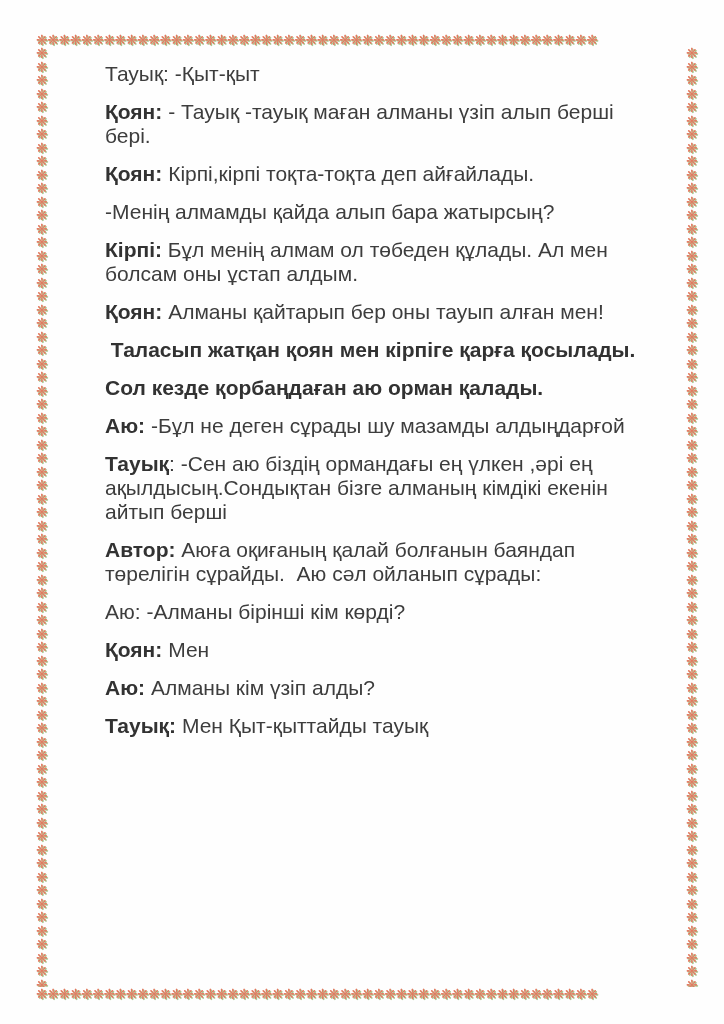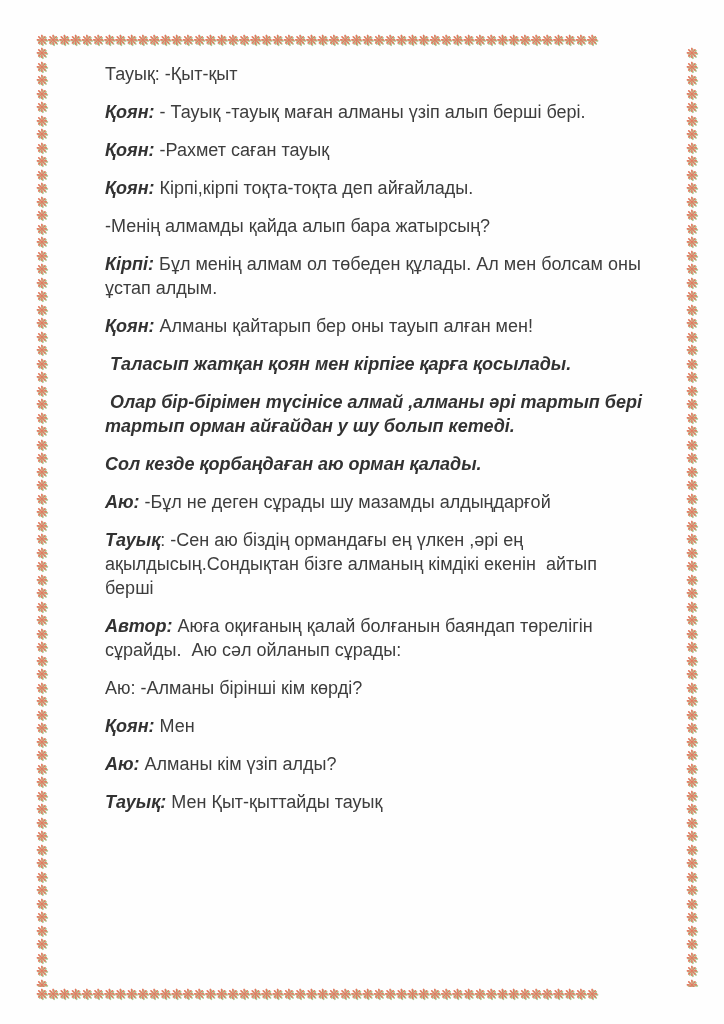--- a/index.html
+++ b/index.html
@@ -61,51 +61,48 @@
   
   .content {
     position: absolute;
     left: 105px;
     top: 62px;
     width: 540px;
     color: #3d3d3d;
   }
   .para {
     margin: 0 0 14px 0;
-    font-size: 18px;
+    font-size: 21px;
     line-height: 24px;
     white-space: pre-wrap;
     font-weight: 400;
   }
   .para .b {
     font-weight: 700;
     color: #323232;
-    font-style: italic;
   }
 </style>
 </head>
 <body>
 
 <div class="page">
   <div class="frame">
     <div class="edge top">❋❋❋❋❋❋❋❋❋❋❋❋❋❋❋❋❋❋❋❋❋❋❋❋❋❋❋❋❋❋❋❋❋❋❋❋❋❋❋❋❋❋❋❋❋❋❋❋❋❋</div>
     <div class="edge bottom">❋❋❋❋❋❋❋❋❋❋❋❋❋❋❋❋❋❋❋❋❋❋❋❋❋❋❋❋❋❋❋❋❋❋❋❋❋❋❋❋❋❋❋❋❋❋❋❋❋❋</div>
     <div class="edge left">❋❋❋❋❋❋❋❋❋❋❋❋❋❋❋❋❋❋❋❋❋❋❋❋❋❋❋❋❋❋❋❋❋❋❋❋❋❋❋❋❋❋❋❋❋❋❋❋❋❋❋❋❋❋❋❋❋❋❋❋❋❋❋❋❋❋❋❋❋❋</div>
     <div class="edge right">❋❋❋❋❋❋❋❋❋❋❋❋❋❋❋❋❋❋❋❋❋❋❋❋❋❋❋❋❋❋❋❋❋❋❋❋❋❋❋❋❋❋❋❋❋❋❋❋❋❋❋❋❋❋❋❋❋❋❋❋❋❋❋❋❋❋❋❋❋❋</div>
   </div>
   <div class="content">
       <p class="para"><span class="">Тауық: -Қыт-қыт</span></p>
       <p class="para"><span class="b">Қоян:</span><span class=""> - Тауық -тауық маған алманы үзіп алып берші бері.</span></p>
-      <p class="para"><span class="b">Қоян:</span><span class=""> -Рахмет саған тауық</span></p>
       <p class="para"><span class="b">Қоян:</span><span class=""> Кірпі,кірпі тоқта-тоқта деп айғайлады.</span></p>
       <p class="para"><span class="">-Менің алмамды қайда алып бара жатырсың?</span></p>
       <p class="para"><span class="b">Кірпі:</span><span class=""> Бұл менің алмам ол төбеден құлады. Ал мен болсам оны ұстап алдым.</span></p>
       <p class="para"><span class="b">Қоян:</span><span class=""> Алманы қайтарып бер оны тауып алған мен!</span></p>
       <p class="para"><span class="b"> Таласып жатқан қоян мен кірпіге қарға қосылады.</span></p>
-      <p class="para"><span class="b"> Олар бір-бірімен түсінісе алмай ,алманы әрі тартып бері тартып орман айғайдан у шу болып кетеді.</span></p>
       <p class="para"><span class="b">Сол кезде қорбаңдаған аю орман қалады.</span></p>
       <p class="para"><span class="b">Аю:</span><span class=""> -Бұл не деген сұрады шу мазамды алдыңдарғой</span></p>
       <p class="para"><span class="b">Тауық</span><span class="">: -Сен аю біздің ормандағы ең үлкен ,әрі ең ақылдысың.Сондықтан бізге алманың кімдікі екенін  айтып берші</span></p>
       <p class="para"><span class="b">Автор:</span><span class=""> Аюға оқиғаның қалай болғанын баяндап төрелігін сұрайды.  Аю сәл ойланып сұрады:</span></p>
       <p class="para"><span class="">Аю: -Алманы бірінші кім көрді?</span></p>
       <p class="para"><span class="b">Қоян:</span><span class=""> Мен</span></p>
       <p class="para"><span class="b">Аю:</span><span class=""> Алманы кім үзіп алды?</span></p>
       <p class="para"><span class="b">Тауық:</span><span class=""> Мен Қыт-қыттайды тауық</span></p>
     </div>
 </div>

